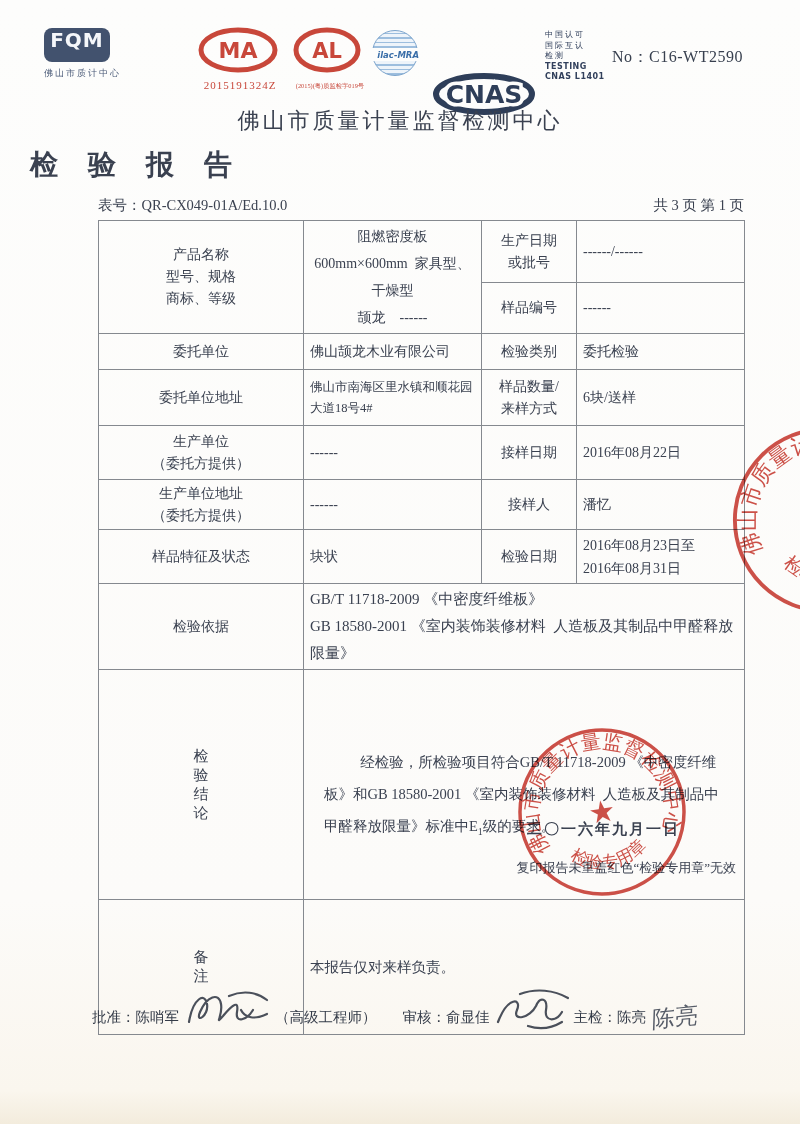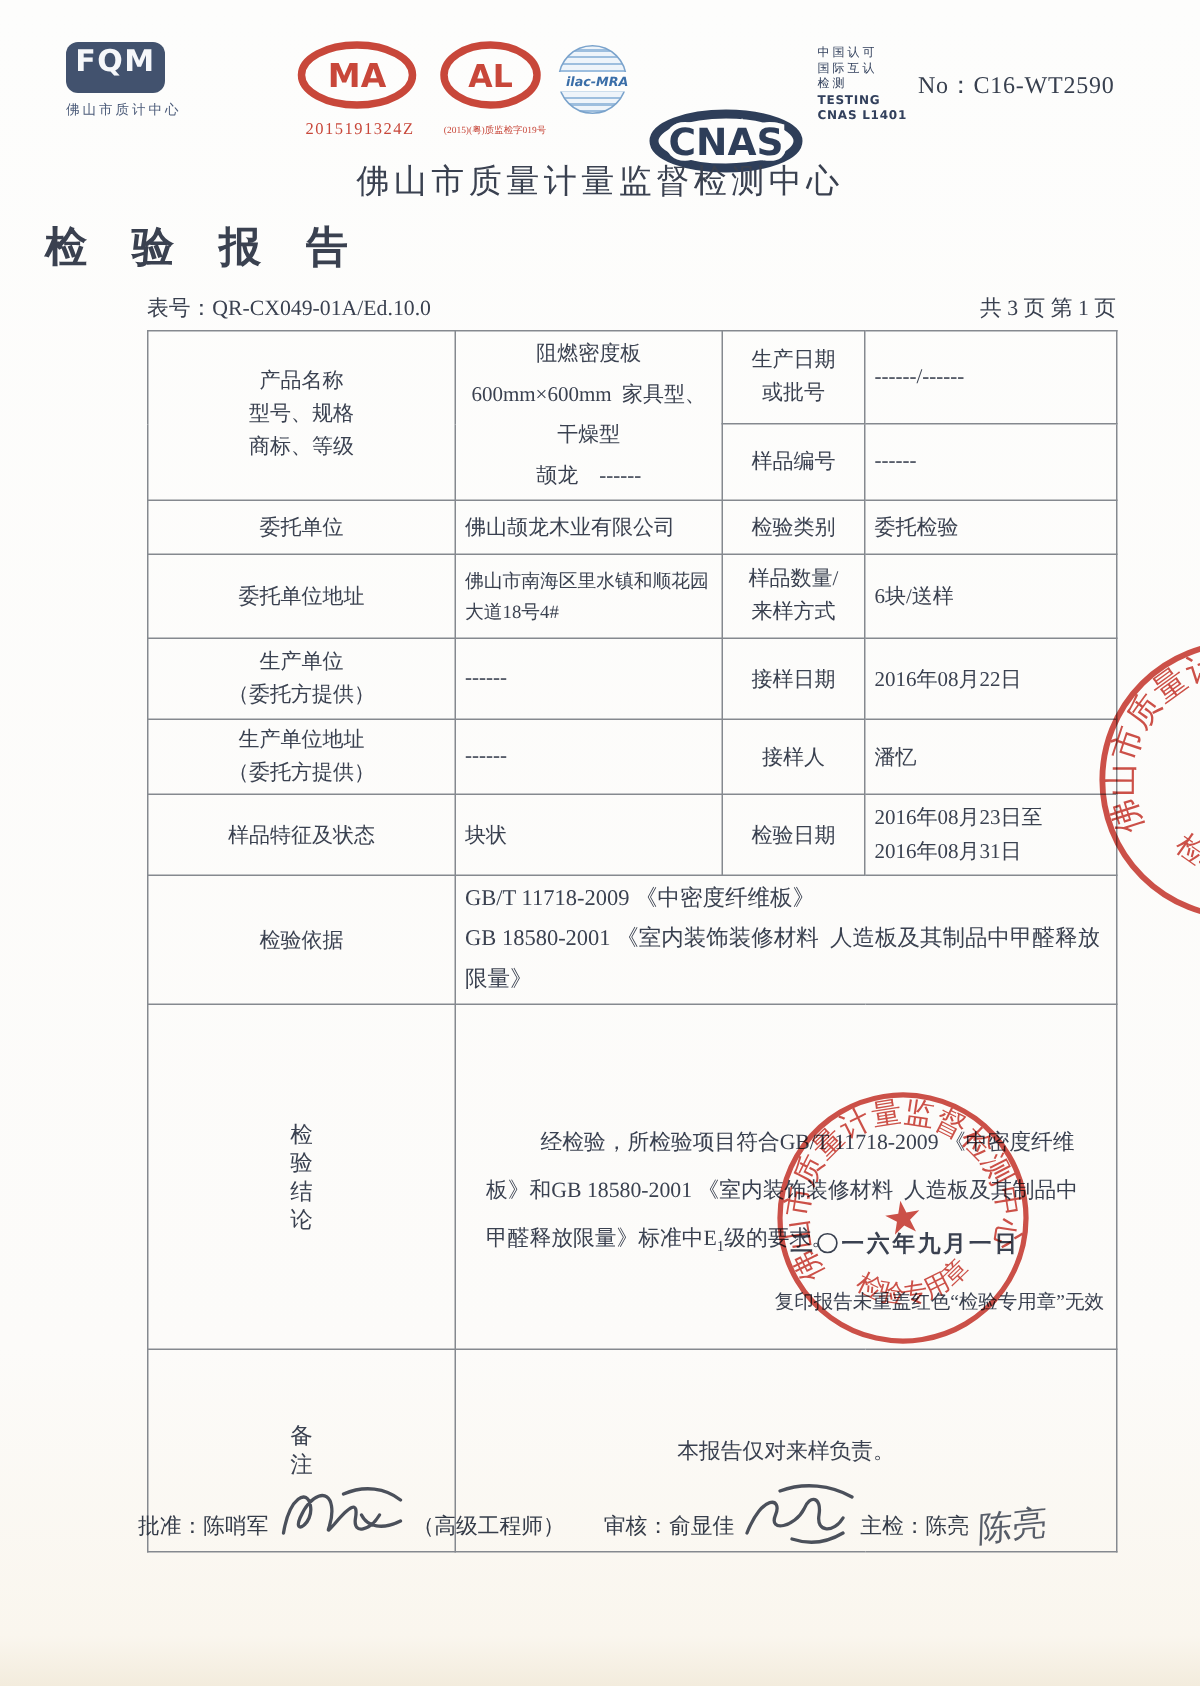--- a/index.html
+++ b/index.html
@@ -50,21 +50,21 @@
   .llines div { line-height:22px; }
   .addr { font-size:12.5px; line-height:21px; word-break:break-all; }
   .basis div { line-height:27px; font-size:15px; white-space:pre-wrap; }
   .vert { display:flex; flex-direction:column; align-items:center; justify-content:space-evenly;
     height:100%; font-size:15px; }
   .concl-cell { position:relative; height:230px; padding:0; }
   .concl-par { padding:24px 16px 0 14px; text-indent:2em; line-height:32px; font-size:14.5px;
     white-space:pre-wrap; }
   .concl-date { position:absolute; right:64px; bottom:60px; font-size:15px; letter-spacing:2px;font-weight:bold; }
   .concl-note { position:absolute; right:8px; bottom:22px; font-size:13px; }
-  .remark-cell { text-align:center; font-size:14.5px; }
+  .remark-cell { text-align:left; font-size:14.5px; }
   sub { font-size:10px; }
 
   
   .stamp { mix-blend-mode:multiply; opacity:.88; }
   .stamp text { font-family:"Liberation Serif",serif; }
 
   
   .footer-line { left:92px; top:998px; width:660px; display:flex; align-items:center;
     font-size:14.5px; color:#353c49; }
   .sig-svg { margin:-14px 2px 0 2px; }

